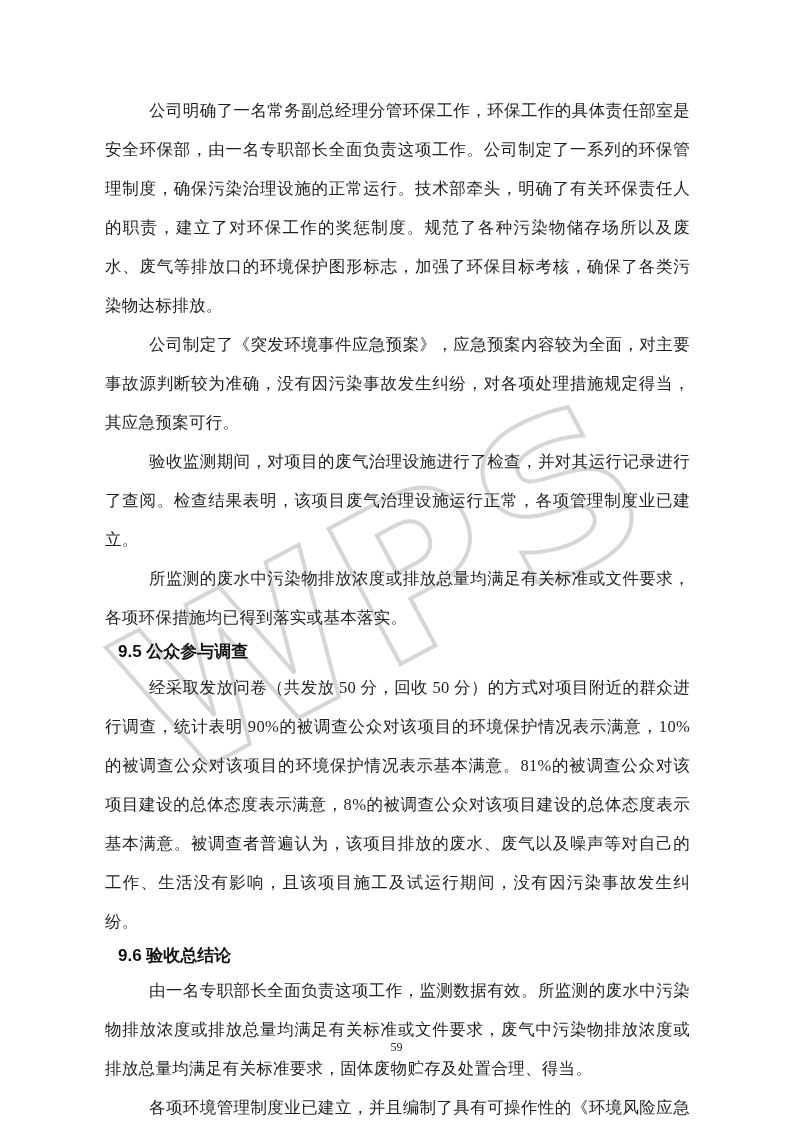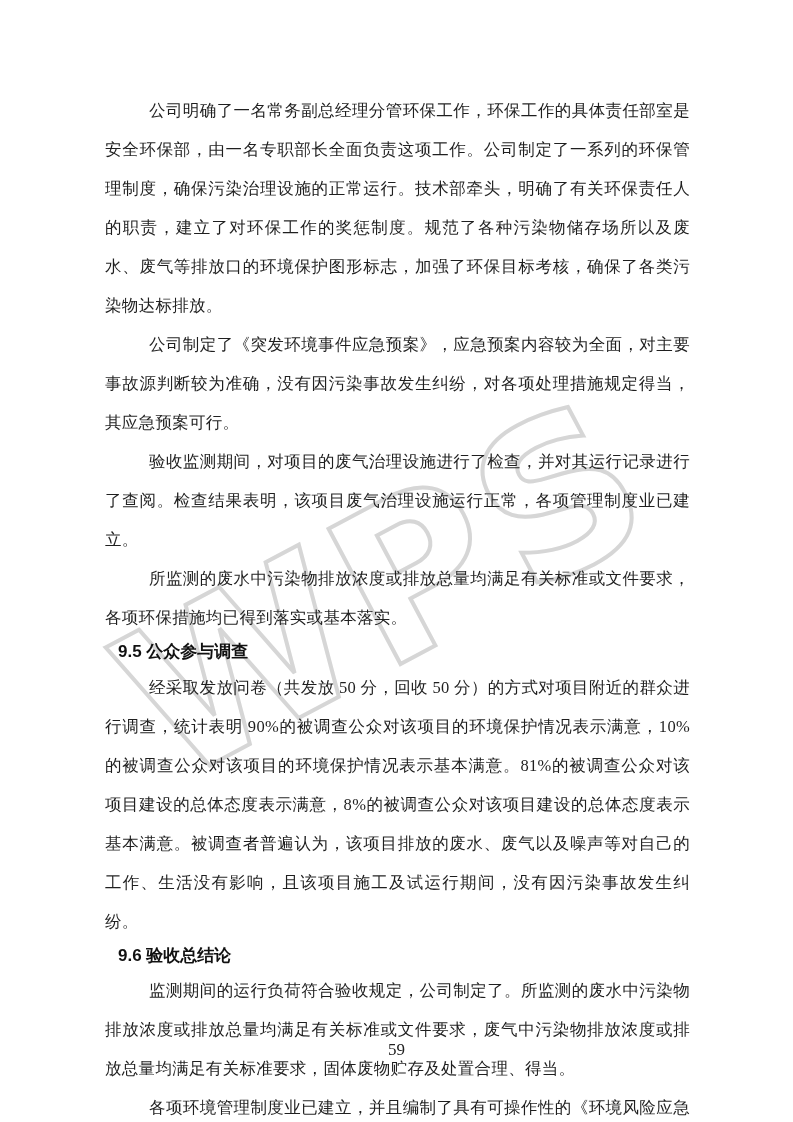--- a/index.html
+++ b/index.html
@@ -54,21 +54,21 @@
     line-height: 28.6px;
     color: #111111;
     text-align: left;
   }
   .page-number {
     position: absolute;
     left: 0;
     top: 1040px;
     width: 793px;
     text-align: center;
-    font-size: 17px;
+    font-size: 12px;
     color: #222222;
     z-index: 1;
   }
 </style>
 </head>
 <body>
 
 <div class="page">
 
   <svg class="watermark" viewBox="0 0 600 340" xmlns="http://www.w3.org/2000/svg">
@@ -76,19 +76,19 @@
   </svg>
 
   <div class="content">
     <p class="para">公司明确了一名常务副总经理分管环保工作，环保工作的具体责任部室是安全环保部，由一名专职部长全面负责这项工作。公司制定了一系列的环保管理制度，确保污染治理设施的正常运行。技术部牵头，明确了有关环保责任人的职责，建立了对环保工作的奖惩制度。规范了各种污染物储存场所以及废水、废气等排放口的环境保护图形标志，加强了环保目标考核，确保了各类污染物达标排放。</p>
     <p class="para">公司制定了《突发环境事件应急预案》，应急预案内容较为全面，对主要事故源判断较为准确，没有因污染事故发生纠纷，对各项处理措施规定得当，其应急预案可行。</p>
     <p class="para">验收监测期间，对项目的废气治理设施进行了检查，并对其运行记录进行了查阅。检查结果表明，该项目废气治理设施运行正常，各项管理制度业已建立。</p>
     <p class="para">所监测的废水中污染物排放浓度或排放总量均满足有关标准或文件要求，各项环保措施均已得到落实或基本落实。</p>
     <h2 class="heading">9.5 公众参与调查</h2>
     <p class="para">经采取发放问卷（共发放 50 分，回收 50 分）的方式对项目附近的群众进行调查，统计表明 90%的被调查公众对该项目的环境保护情况表示满意，10%的被调查公众对该项目的环境保护情况表示基本满意。81%的被调查公众对该项目建设的总体态度表示满意，8%的被调查公众对该项目建设的总体态度表示基本满意。被调查者普遍认为，该项目排放的废水、废气以及噪声等对自己的工作、生活没有影响，且该项目施工及试运行期间，没有因污染事故发生纠纷。</p>
     <h2 class="heading">9.6 验收总结论</h2>
-    <p class="para">监测期间的运行负荷符合验收规定，公司制定了。所监测的废水中污染物排放浓度或排放总量均满足有关标准或文件要求，废气中污染物排放浓度或排放总量均满足有关标准要求，固体废物贮存及处置合理、得当。</p>
+    <p class="para">由一名专职部长全面负责这项工作，监测数据有效。所监测的废水中污染物排放浓度或排放总量均满足有关标准或文件要求，废气中污染物排放浓度或排放总量均满足有关标准要求，固体废物贮存及处置合理、得当。</p>
     <p class="para">各项环境管理制度业已建立，并且编制了具有可操作性的《环境风险应急预案》。项目得到了周围群众的普遍支持，且该项目施工及试运行期间，没有因污染事故发生纠纷。</p>
   </div>
 
   <div class="page-number">59</div>
 
 </div>
 
 </body></html>

